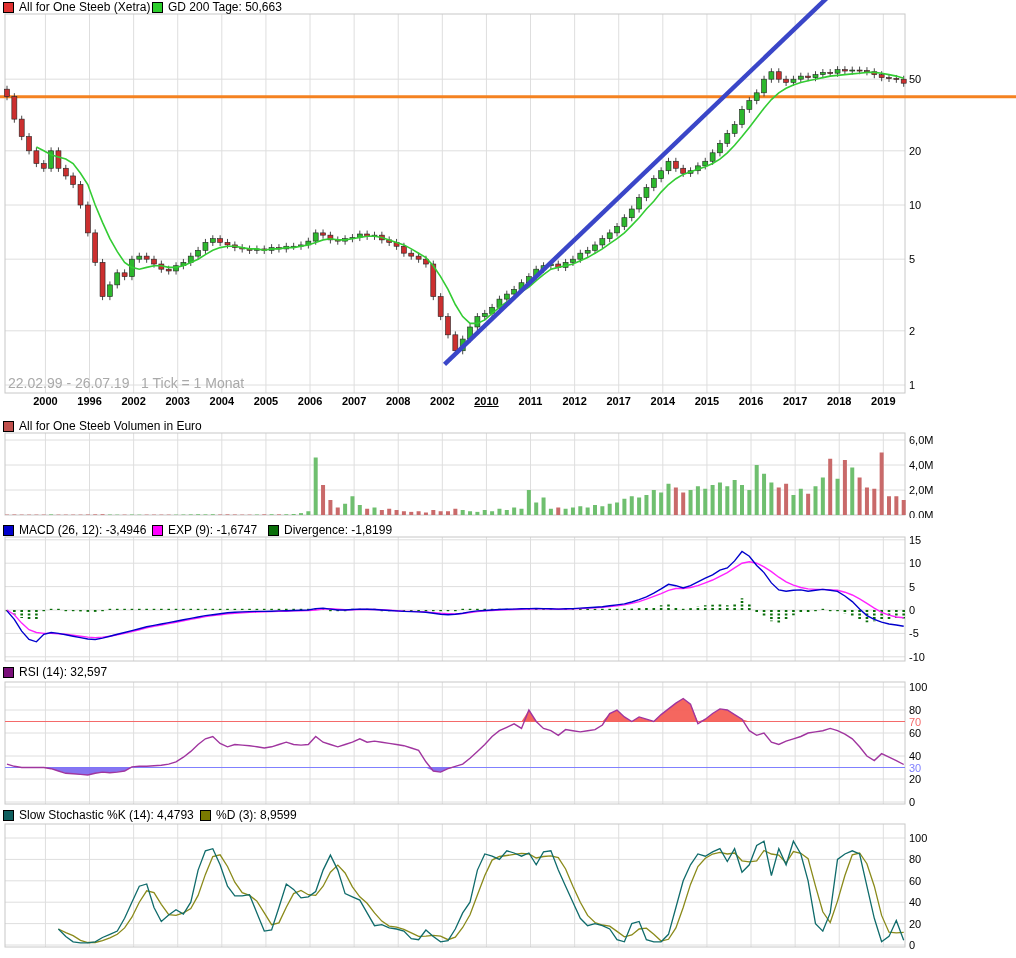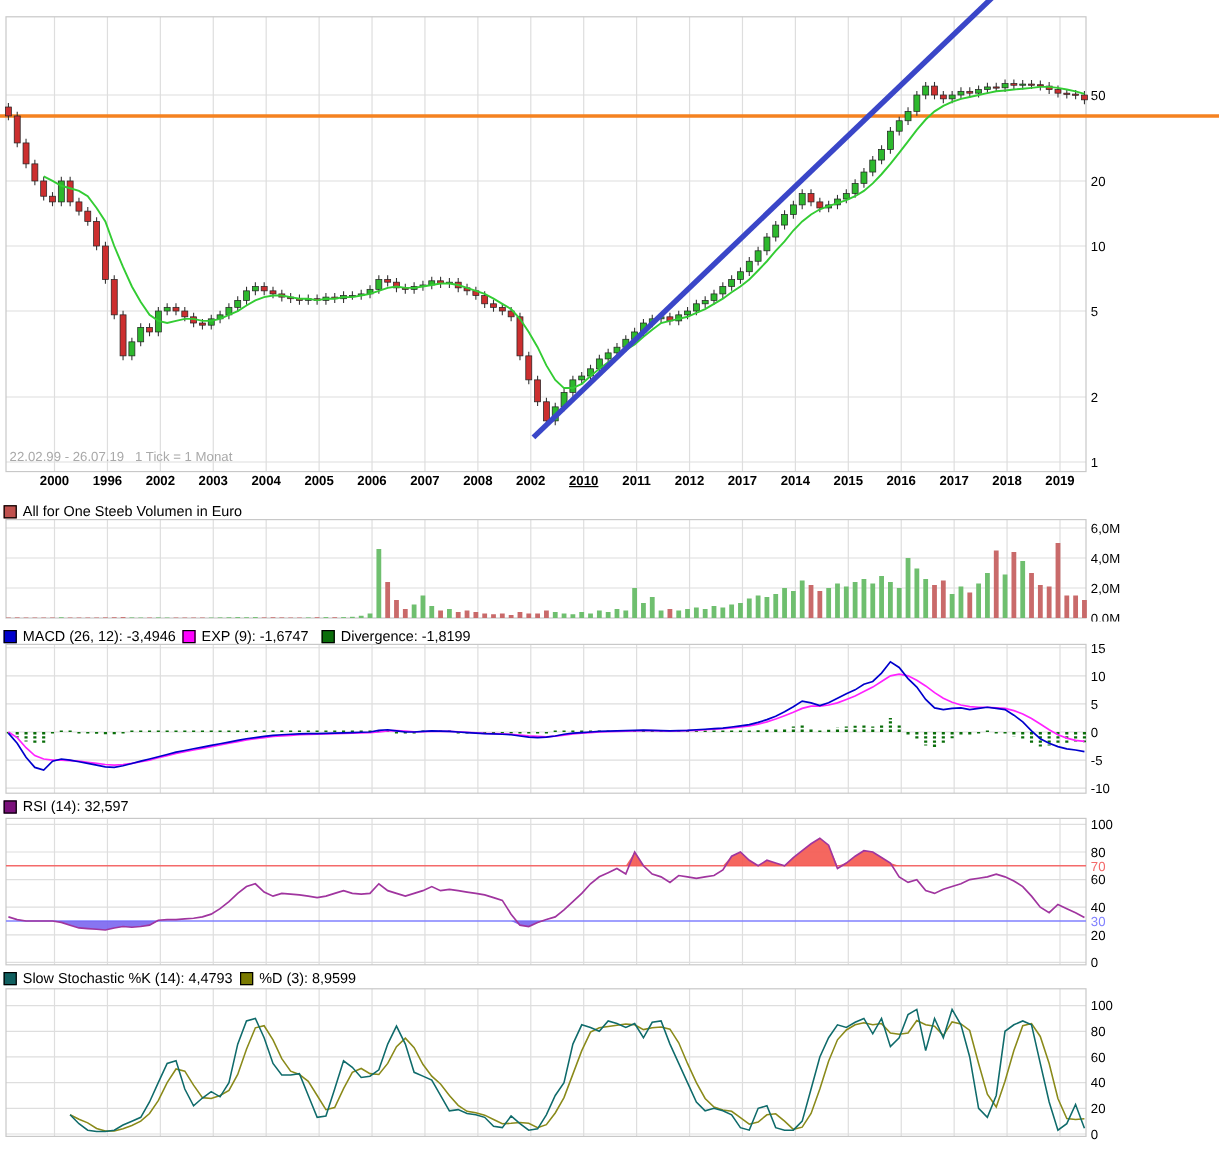--- a/index.html
+++ b/index.html
@@ -4,21 +4,21 @@
 <style>
   html,body{margin:0;padding:0;background:#fff;}
   .page{position:relative;width:1016px;height:958px;background:#fff;overflow:hidden;
         font-family:"Liberation Sans",sans-serif;color:#000;}
   .page svg{position:absolute;left:0;display:block;}
   .leg{position:absolute;left:0;width:1016px;height:13px;font-size:12px;line-height:13px;}
   .leg .item{position:absolute;top:0;display:inline-flex;align-items:center;white-space:nowrap;}
   .sw{display:inline-block;width:9px;height:9px;border:1px solid #000;margin-right:5px;flex:0 0 auto;}
   #xlabels{position:absolute;top:395px;left:0;width:1016px;height:14px;}
   #xlabels span{position:absolute;top:0;transform:translateX(-50%);font-size:11px;font-weight:bold;}
-  #note{position:absolute;left:8px;top:375px;font-size:11px;color:#a9a9a9;white-space:pre;}
+  #note{position:absolute;left:8px;top:375px;font-size:14px;color:#a9a9a9;white-space:pre;}
 </style>
 </head>
 <body>
 
 <div class="page">
 
   <svg id="svg-main" width="1016" height="394" style="top:0">
       <line x1="45.425" y1="14" x2="45.425" y2="393" stroke="#dedede" stroke-width="1"></line>
       <line x1="89.52499999999999" y1="14" x2="89.52499999999999" y2="393" stroke="#dedede" stroke-width="1"></line>
       <line x1="133.625" y1="14" x2="133.625" y2="393" stroke="#dedede" stroke-width="1"></line>
@@ -688,20 +688,30 @@
       <polyline points="58.4,109.0 65.8,112.7 73.1,115.7 80.5,120.4 87.8,122.5 95.2,122.5 102.5,120.7 109.9,117.9 117.3,114.3 124.6,107.9 131.9,97.2 139.3,82.2 146.7,70.8 154.0,72.6 161.3,84.3 168.7,94.7 176.0,95.4 183.4,92.9 190.8,88.6 198.1,75.4 205.4,54.4 212.8,36.5 220.1,34.8 227.5,46.5 234.8,62.2 242.2,72.6 249.5,75.4 256.9,81.1 264.3,92.9 271.6,104.7 278.9,102.9 286.3,87.2 293.6,73.6 301.0,70.4 308.3,74.7 315.7,75.4 323.1,66.2 330.4,52.2 337.8,45.1 345.1,53.0 352.4,66.9 359.8,76.8 367.1,83.3 374.5,92.9 381.8,101.1 389.2,106.1 396.5,107.2 403.9,109.3 411.3,112.9 418.6,116.4 425.9,116.1 433.3,115.4 440.6,116.1 448.0,119.7 455.3,117.2 462.7,107.5 470.0,94.7 477.4,75.1 484.8,55.5 492.1,40.1 499.4,36.5 506.8,35.5 514.1,34.4 521.5,33.3 528.9,34.0 536.2,38.0 543.5,36.5 550.9,35.8 558.3,37.6 565.6,49.0 572.9,66.2 580.3,82.2 587.6,95.4 595.0,102.5 602.4,105.0 609.7,106.1 617.0,111.4 624.4,116.8 631.8,115.0 639.1,109.0 646.4,108.2 653.8,114.3 661.1,121.1 668.5,119.3 675.9,107.9 683.2,87.5 690.5,64.4 697.9,46.5 705.3,38.3 712.6,34.0 719.9,32.3 727.3,34.0 734.6,33.0 742.0,40.8 749.3,41.9 756.7,40.8 764.0,30.5 771.4,34.0 778.8,35.1 786.1,43.0 793.4,31.6 800.8,33.3 808.1,38.7 815.5,66.2 822.8,91.8 830.2,102.5 837.5,81.1 844.9,55.5 852.3,34.8 859.6,33.0 866.9,43.7 874.3,66.2 881.6,95.4 889.0,112.2 896.3,112.9 903.7,112.3" fill="none" stroke="#8a8a1a" stroke-width="1.3"></polyline>
       <polyline points="58.4,109.0 65.8,116.4 73.1,121.8 80.5,122.9 87.8,122.9 95.2,121.8 102.5,117.5 109.9,114.3 117.3,111.1 124.6,98.3 131.9,82.2 139.3,66.2 146.7,64.0 154.0,87.5 161.3,101.5 168.7,95.0 176.0,89.7 183.4,94.0 190.8,82.2 198.1,50.1 205.4,30.8 212.8,28.7 220.1,44.8 227.5,66.2 234.8,75.8 242.2,75.8 249.5,74.7 256.9,92.9 264.3,111.1 271.6,110.0 278.9,87.5 286.3,64.0 293.6,69.4 301.0,77.9 308.3,76.8 315.7,71.5 323.1,50.1 330.4,35.1 337.8,50.1 345.1,73.6 352.4,76.8 359.8,80.1 367.1,92.9 374.5,105.7 381.8,104.7 389.2,107.9 396.5,109.0 403.9,111.1 411.3,118.6 418.6,119.7 425.9,110.0 433.3,116.4 440.6,121.8 448.0,120.7 455.3,109.0 462.7,92.9 470.0,82.2 477.4,50.1 484.8,34.0 492.1,36.2 499.4,39.4 506.8,30.8 514.1,33.0 521.5,36.2 528.9,33.0 536.2,44.8 543.5,31.9 550.9,30.8 558.3,50.1 565.6,66.2 572.9,82.2 580.3,98.3 587.6,105.7 595.0,103.6 602.4,105.7 609.7,109.0 617.0,119.7 624.4,121.8 631.8,103.6 639.1,101.5 646.4,119.7 653.8,121.8 661.1,121.8 668.5,114.3 675.9,87.5 683.2,60.8 690.5,44.8 697.9,34.0 705.3,36.2 712.6,31.9 719.9,28.7 727.3,41.5 734.6,28.7 742.0,52.2 749.3,44.8 756.7,25.5 764.0,21.2 771.4,55.5 778.8,28.7 786.1,44.8 793.4,21.2 800.8,34.0 808.1,60.8 815.5,103.6 822.8,111.1 830.2,92.9 837.5,39.4 844.9,34.0 852.3,30.8 859.6,34.0 866.9,66.2 874.3,98.3 881.6,121.8 889.0,116.4 896.3,100.4 903.7,120.2" fill="none" stroke="#0f6b6b" stroke-width="1.3"></polyline>
       <text x="909" y="22" fill="#000" font-size="11" font-family="Liberation Sans, sans-serif" text-anchor="start">100</text>
       <text x="909" y="43.39999999999999" fill="#000" font-size="11" font-family="Liberation Sans, sans-serif" text-anchor="start">80</text>
       <text x="909" y="64.8" fill="#000" font-size="11" font-family="Liberation Sans, sans-serif" text-anchor="start">60</text>
       <text x="909" y="86.19999999999999" fill="#000" font-size="11" font-family="Liberation Sans, sans-serif" text-anchor="start">40</text>
       <text x="909" y="107.6" fill="#000" font-size="11" font-family="Liberation Sans, sans-serif" text-anchor="start">20</text>
       <text x="909" y="129" fill="#000" font-size="11" font-family="Liberation Sans, sans-serif" text-anchor="start">0</text>
     </svg>
 
+  <div class="leg" style="top:1px">
+    <span class="item" style="left:3px">
+      <span class="sw" style="background: rgb(224, 49, 49);"></span>
+      <span>All for One Steeb (Xetra)</span>
+    </span>
+    <span class="item" style="left:152px">
+      <span class="sw" style="background: rgb(45, 206, 45);"></span>
+      <span>GD 200 Tage: 50,663</span>
+    </span>
+  </div>
 
   <div id="note">22.02.99 - 26.07.19   1 Tick = 1 Monat</div>
   <div id="xlabels">
       <span style="left: 45.425px;">2000</span>
       <span style="left: 89.525px;">1996</span>
       <span style="left: 133.625px;">2002</span>
       <span style="left: 177.725px;">2003</span>
       <span style="left: 221.825px;">2004</span>
       <span style="left: 265.925px;">2005</span>
       <span style="left: 310.025px;">2006</span>

